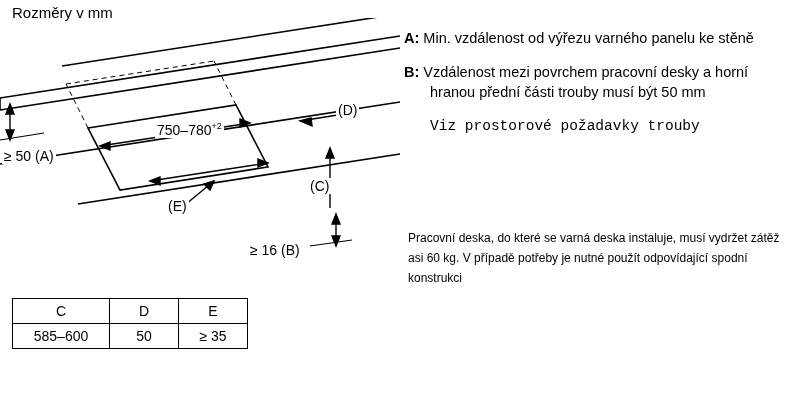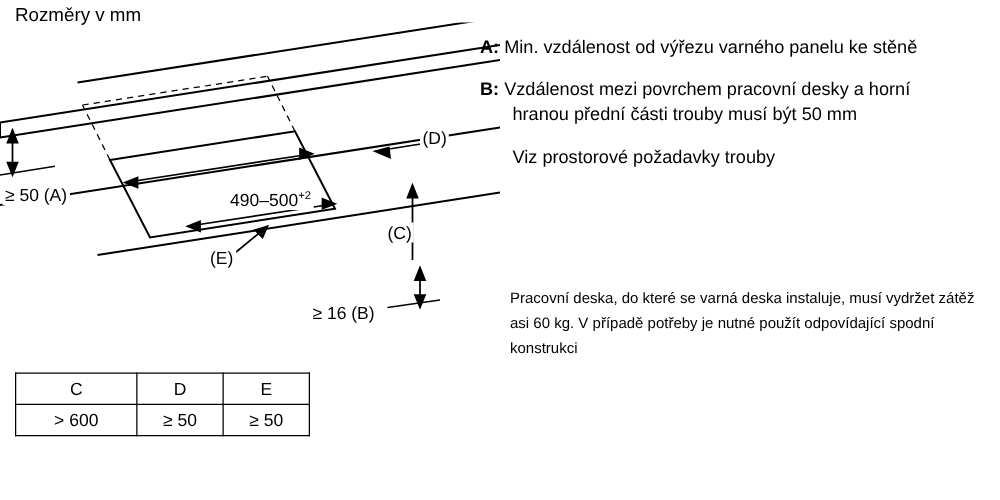--- a/index.html
+++ b/index.html
@@ -66,31 +66,32 @@
     text-align: center;
     font-weight: normal;
     line-height: 18px;
   }
   #spec-table th:nth-child(1), #spec-table td:nth-child(1) { width: 96px; }
   #spec-table th:nth-child(2), #spec-table td:nth-child(2) { width: 68px; }
   #spec-table th:nth-child(3), #spec-table td:nth-child(3) { width: 68px; }
   
   #notes {
     position: absolute;
-    left: 384px;
+    left: 404px;
     top: 28px;
     width: 384px;
     font-size: 14.5px;
     line-height: 20px;
   }
   .note-block {
     margin-bottom: 14px;
   }
   .note-block.indent {
     padding-left: 26px;
+    font-family: Liberation Mono, monospace;
   }
   .note-key {
     font-weight: bold;
   }
   .note-body {
     display: inline;
   }
   .note-hang {
     padding-left: 26px;
     text-indent: -26px;
@@ -173,41 +174,41 @@
       </g>
 
       <g stroke="#000000" stroke-width="1.4" fill="#000000">
         <line x1="336" y1="196" x2="336" y2="228"></line>
         <polygon points="336,196 332,206 340,206"></polygon>
         <polygon points="336,228 332,218 340,218"></polygon>
         <line x1="310" y1="228" x2="352" y2="222" stroke-width="1.2"></line>
       </g>
     </svg>
 
-    <div class="dim-label" style="left:182px; top:130px;"><span>490–500</span><span class="sup">+2</span></div>
+    <div class="dim-label" style="left:155px; top:100px;"><span>750–780</span><span class="sup">+2</span></div>
     <div class="dim-label" style="left:2px; top:130px;">≥ 50 (A)</div>
     <div class="dim-label" style="left:248px; top:224px;text-align:center;">≥ 16 (B)</div>
     <div class="dim-label" style="left:308px; top:160px;">(C)</div>
     <div class="dim-label" style="left:336px; top:84px;">(D)</div>
     <div class="dim-label" style="left:166px; top:180px;">(E)</div>
   </div>
 
   <table id="spec-table">
     <thead>
       <tr>
         <th>C</th>
         <th>D</th>
         <th>E</th>
       </tr>
     </thead>
     <tbody>
       <tr>
-        <td>&gt; 600</td>
-        <td>≥ 50</td>
-        <td>≥ 50</td>
+        <td>585–600</td>
+        <td>50</td>
+        <td>≥ 35</td>
       </tr>
     </tbody>
   </table>
 
   <div id="notes">
     <div class="note-block note-hang">
       <span class="note-key">A:</span>
       <span class="note-body">Min. vzdálenost od výřezu varného panelu ke stěně</span>
     </div>
     <div class="note-block note-hang">

